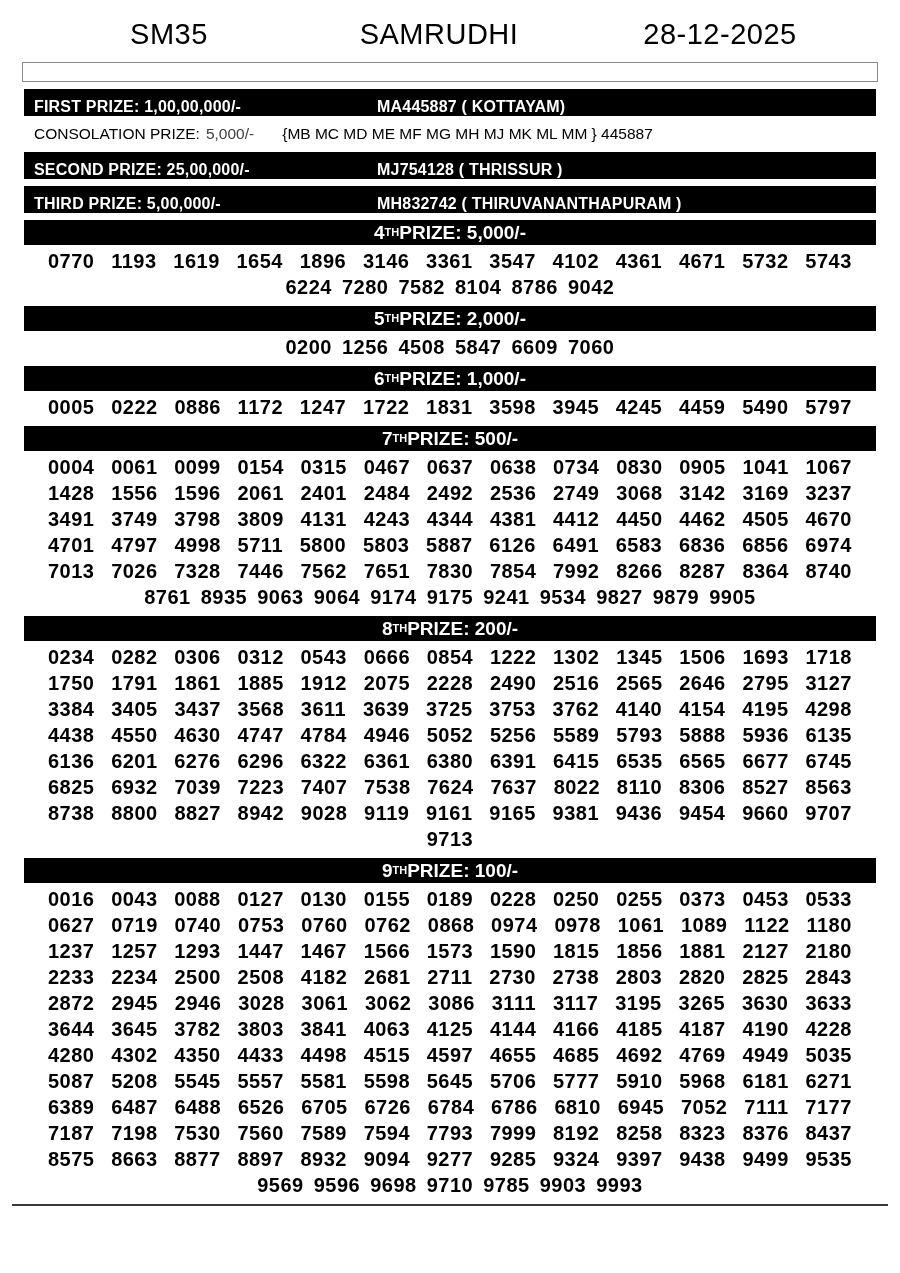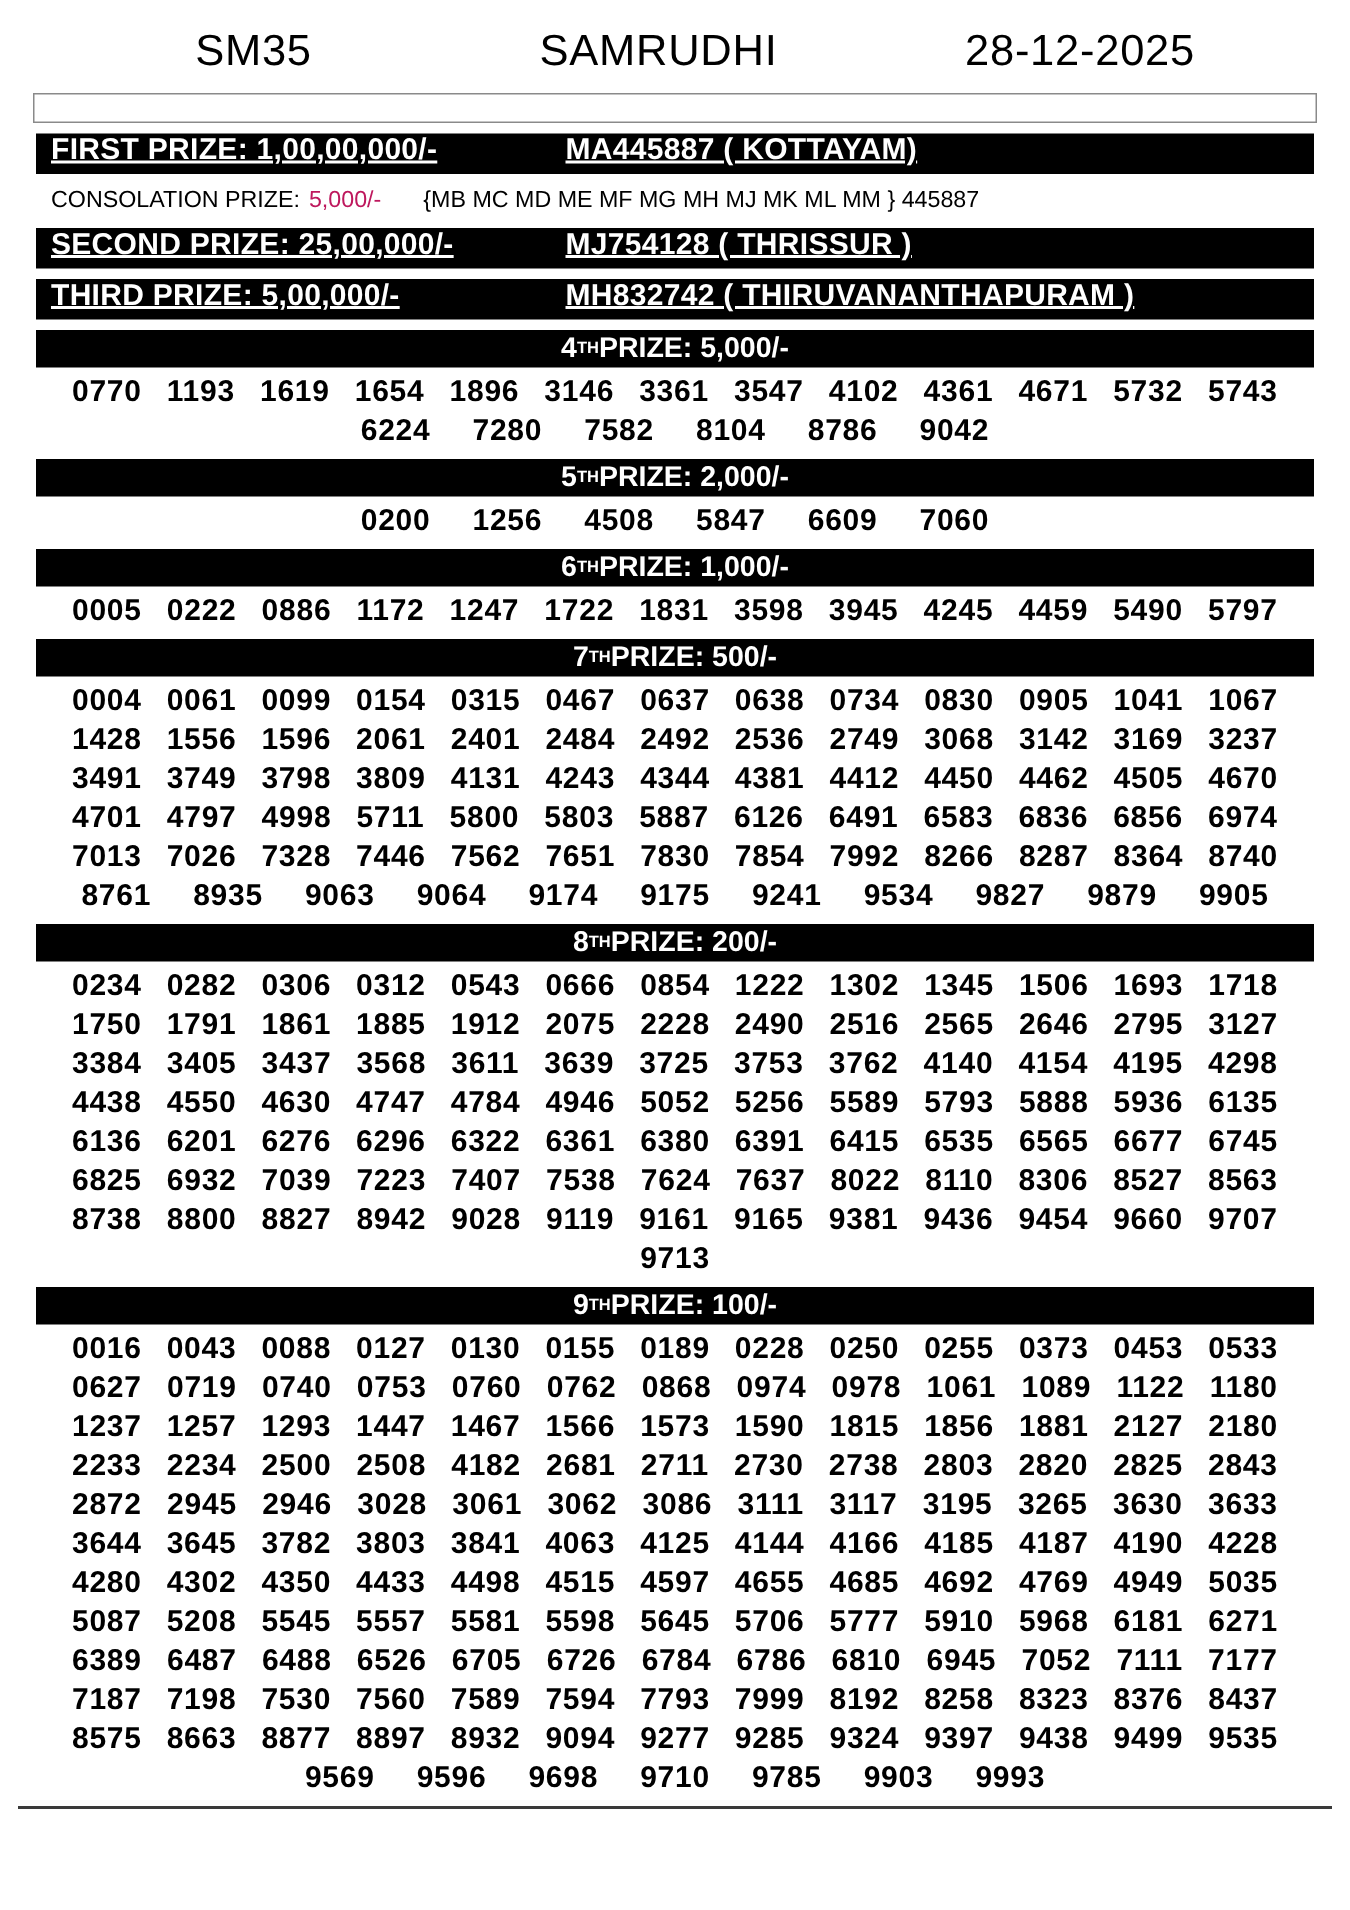--- a/index.html
+++ b/index.html
@@ -18,22 +18,22 @@
     text-align:center;font-size:29px;font-weight:normal;letter-spacing:0.5px;
   }
   
   .empty-box{
     height:20px;border:1px solid #8a8a8a;background:#fff;margin:4px 0 6px 0;
     box-sizing:border-box;width:856px;margin-left:-2px;
   }
   
   .bar{
     background:#000;color:#fff;height:27px;margin:7px 0;
-    display:flex;align-items:flex-start;padding:0 10px;
-    font-size:20px;font-weight:bold;letter-spacing:0.2px;text-decoration:underline;
+    display:flex;align-items:flex-end;padding:0 10px;
+    font-size:16px;font-weight:bold;letter-spacing:0.2px;
   }
   .bar .lbl{width:325px;flex:0 0 auto;}
   .bar .win{flex:1;margin-left:18px;}
   
   .consolation{
     display:flex;align-items:center;height:22px;margin:5px 0 6px 0;
     font-size:15.5px;font-weight:normal;padding:0 10px;white-space:pre;
   }
   .consolation .amount{margin-left:6px;}
   .consolation .series{margin-left:28px;}
@@ -43,21 +43,21 @@
     display:flex;align-items:center;justify-content:center;
     font-size:19px;font-weight:bold;
   }
   .sec-header sup{font-size:11px;vertical-align:super;line-height:0;transform:translateY(-1px);display:inline-block;}
   
   .num-row{
     display:flex;height:26px;align-items:center;
     font-size:20px;font-weight:bold;letter-spacing:0.5px;
   }
   .num-row.full{justify-content:space-between;padding:0 24px;}
-  .num-row.partial{justify-content:center;gap:28px;}
+  .num-row.partial{justify-content:center;gap:10px;}
   .num{white-space:nowrap;}
   .bottom-line{
     border-top:2px solid #3a3a3a;margin:6px -12px 0 -12px;height:0;
   }
 </style>
 </head>
 <body>
 
 <div class="page">
 
@@ -69,21 +69,21 @@
 
   <div class="empty-box"></div>
 
   <div class="bar">
     <span class="lbl">FIRST PRIZE: 1,00,00,000/-</span>
     <span class="win">MA445887 ( KOTTAYAM)</span>
   </div>
 
   <div class="consolation">
     <span>CONSOLATION PRIZE:</span>
-    <span class="amount" style="color: #be185d;">5,000/-</span>
+    <span class="amount" style="color: #404040;">5,000/-</span>
     <span class="series">{MB MC MD ME MF MG MH MJ MK ML MM } 445887</span>
   </div>
 
   <div class="bar">
     <span class="lbl">SECOND PRIZE: 25,00,000/-</span>
     <span class="win">MJ754128 ( THRISSUR )</span>
   </div>
 
   <div class="bar">
     <span class="lbl">THIRD PRIZE: 5,00,000/-</span>

